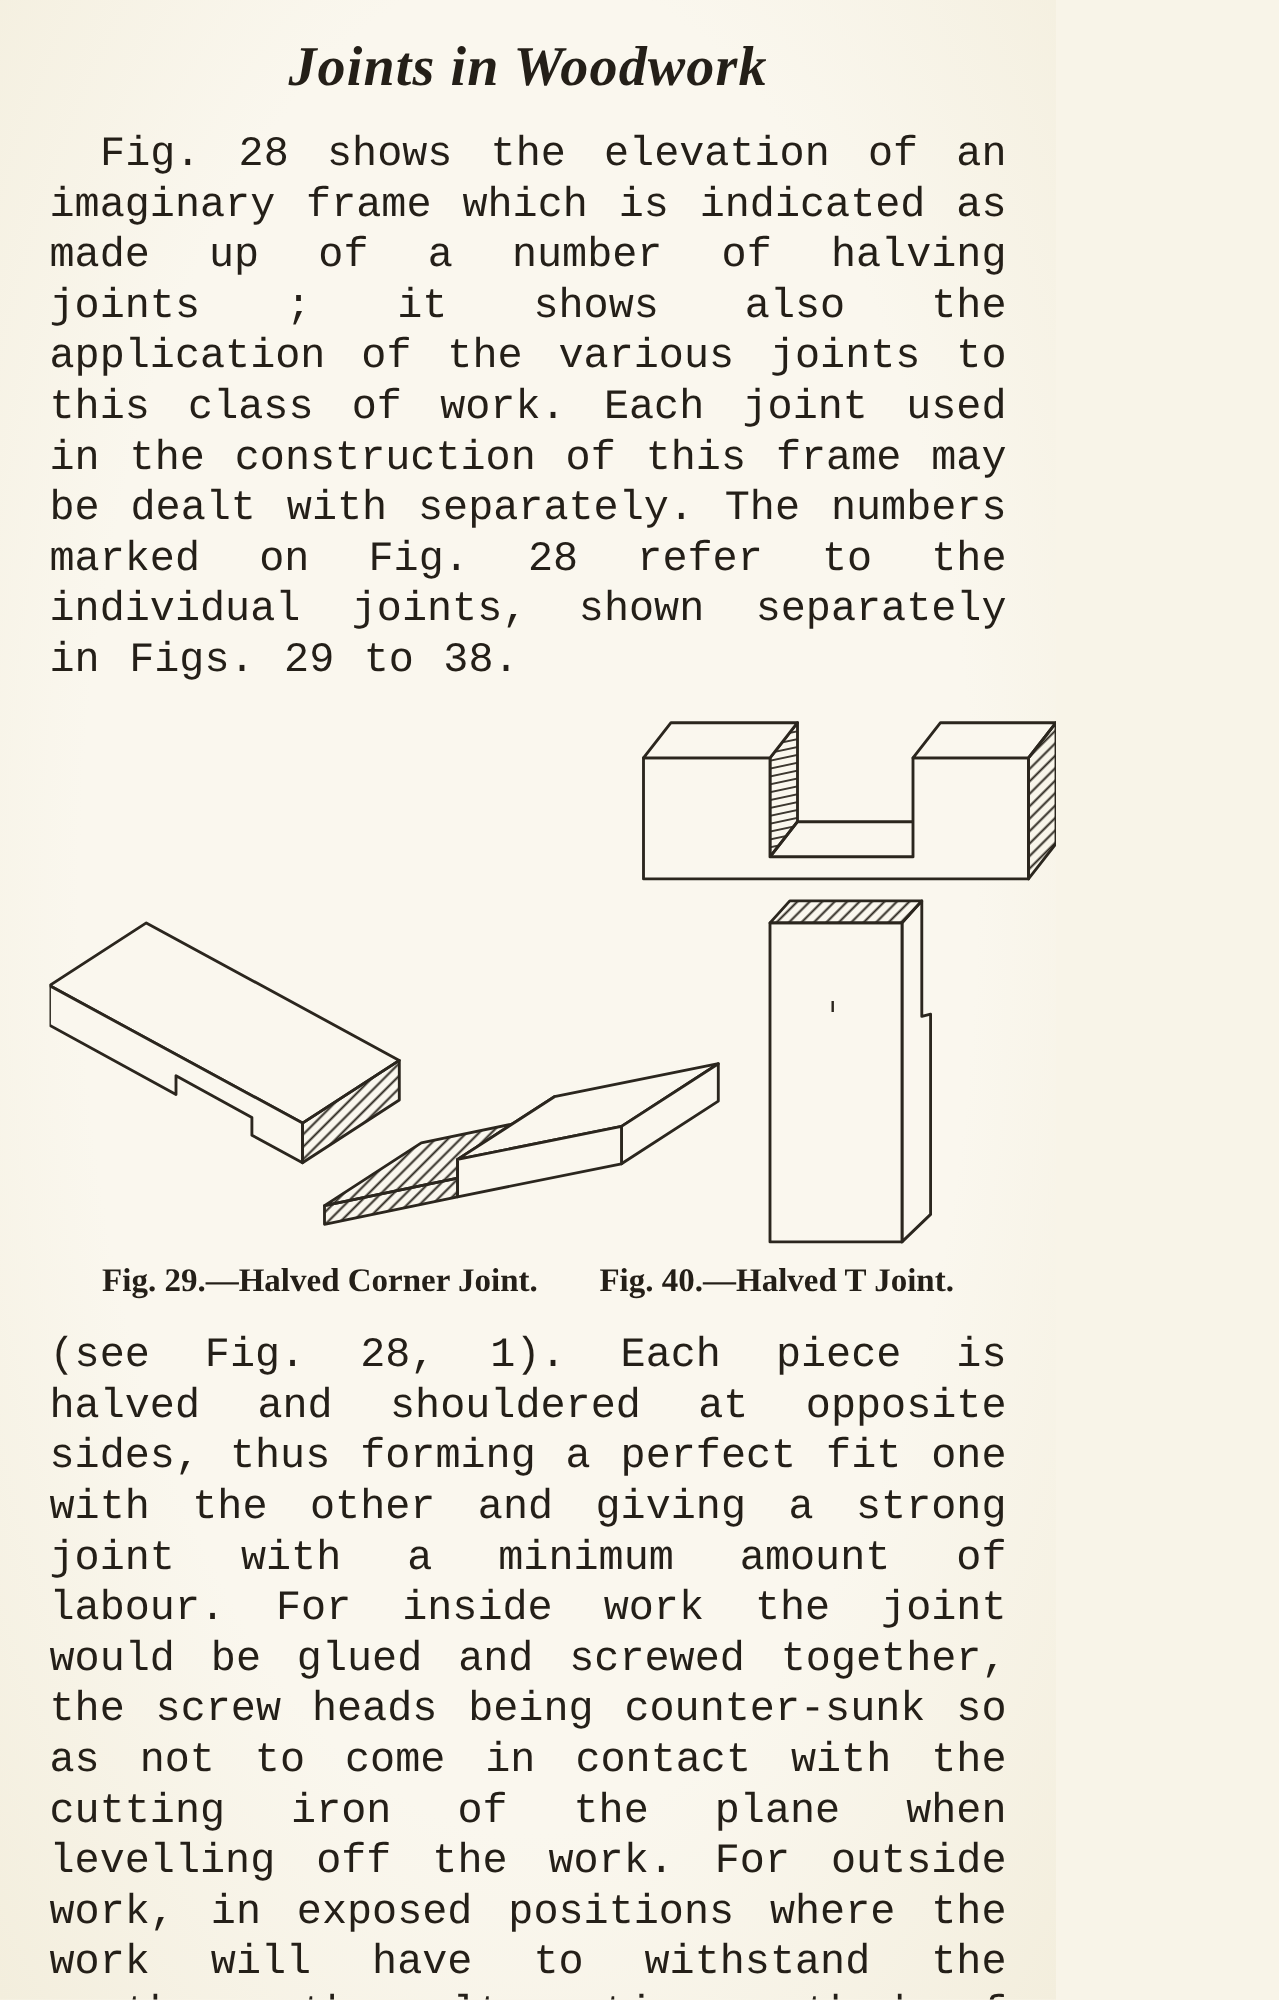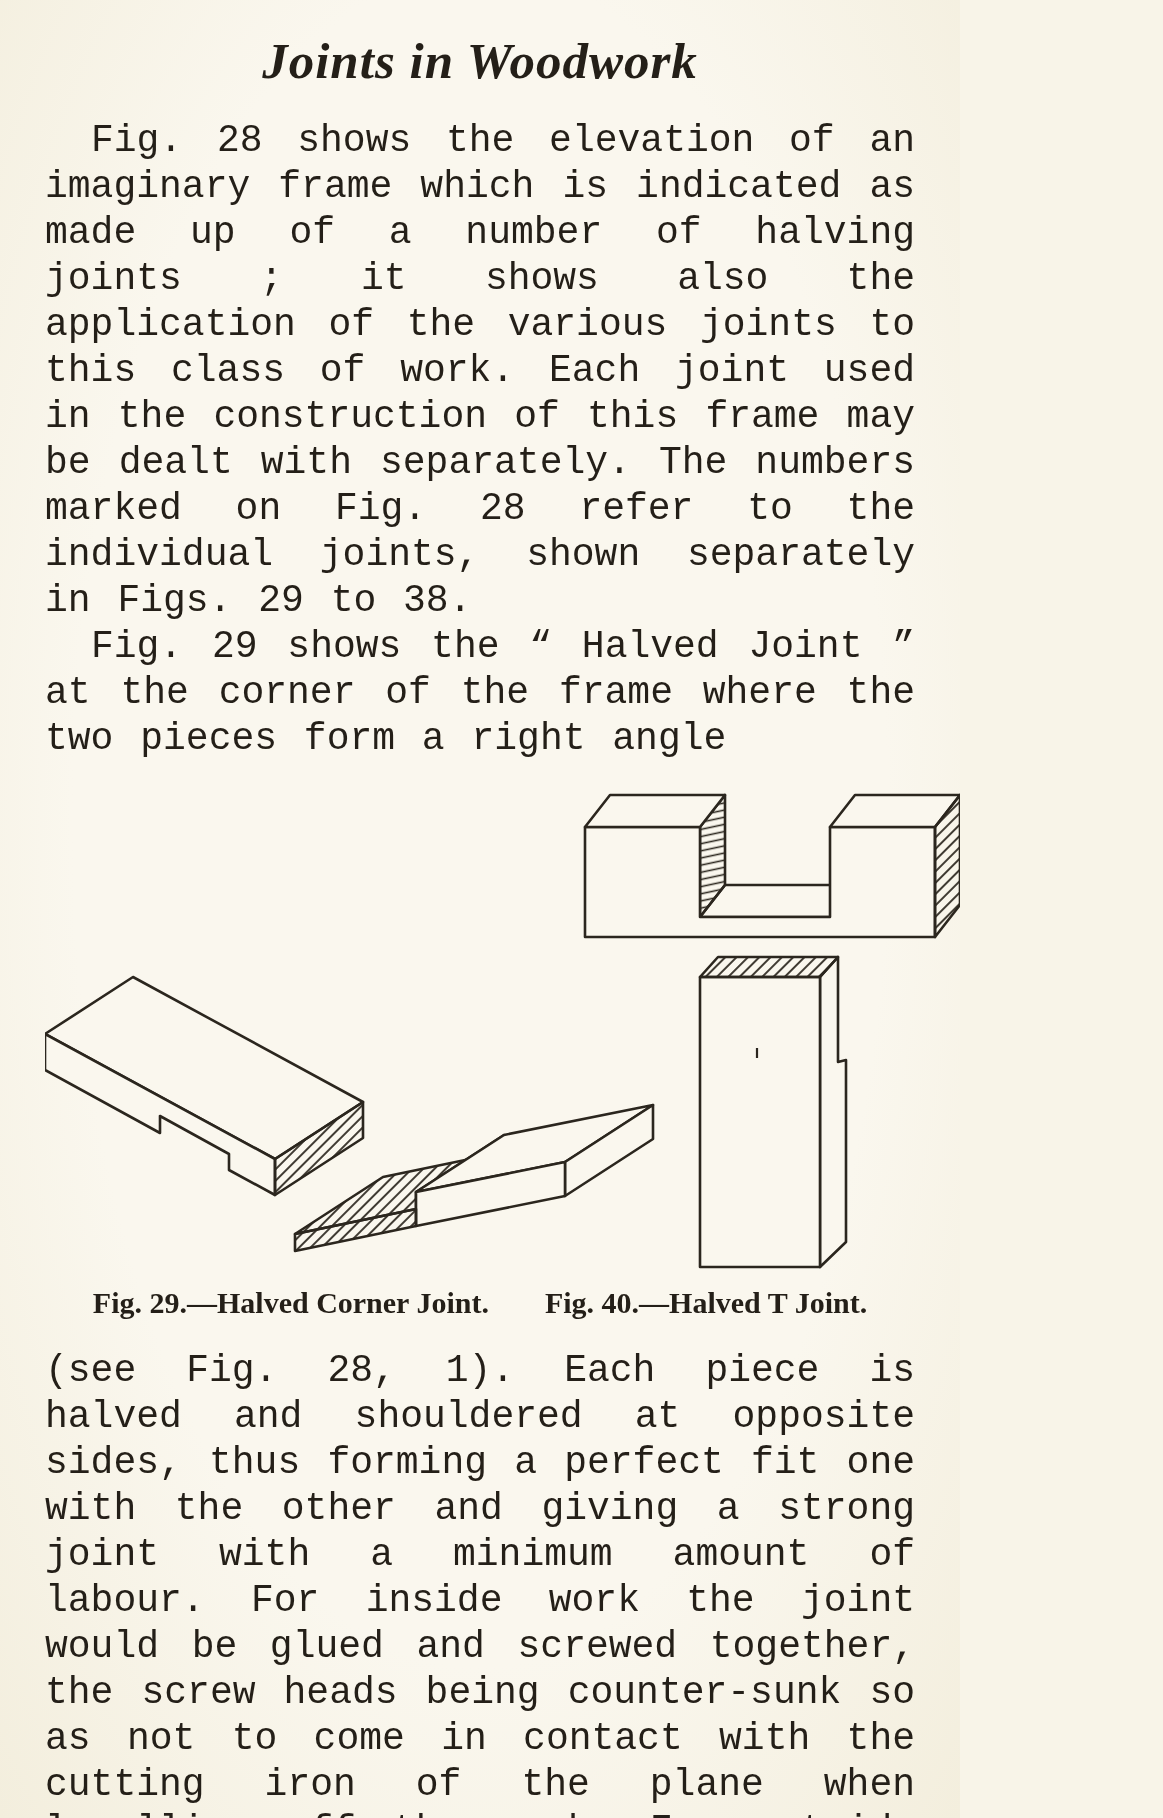--- a/index.html
+++ b/index.html
@@ -62,21 +62,20 @@
 </style>
 </head>
 <body>
 
 <div class="page">
 
   <h1 class="title">Joints in Woodwork</h1>
 
   <p class="body-par first indent">Fig. 28 shows the elevation of an imaginary frame which is indicated as made up of a number of halving joints ;  it shows also the application of the various joints to this class of work.  Each joint used in the construction of this frame may be dealt with separately. The numbers marked on Fig. 28 refer to the individual joints, shown separately in Figs. 29 to 38.</p>
 
-  <p class="body-par indent">Fig. 29 shows the “ Halved Joint ” at the corner of the frame where the two pieces form a right angle</p>
 
   <div class="figure-area">
     <svg viewBox="0 0 1073 512" xmlns="http://www.w3.org/2000/svg">
       <defs>
         <pattern id="hatch45" width="8" height="8" patternUnits="userSpaceOnUse" patternTransform="rotate(45)">
           <line x1="4" y1="0" x2="4" y2="8" stroke="#2b261e" stroke-width="1.8"></line>
         </pattern>
         <pattern id="hatchSteep" width="7" height="7" patternUnits="userSpaceOnUse" patternTransform="rotate(78)">
           <line x1="3.5" y1="0" x2="3.5" y2="7" stroke="#2b261e" stroke-width="1.6"></line>
         </pattern>

